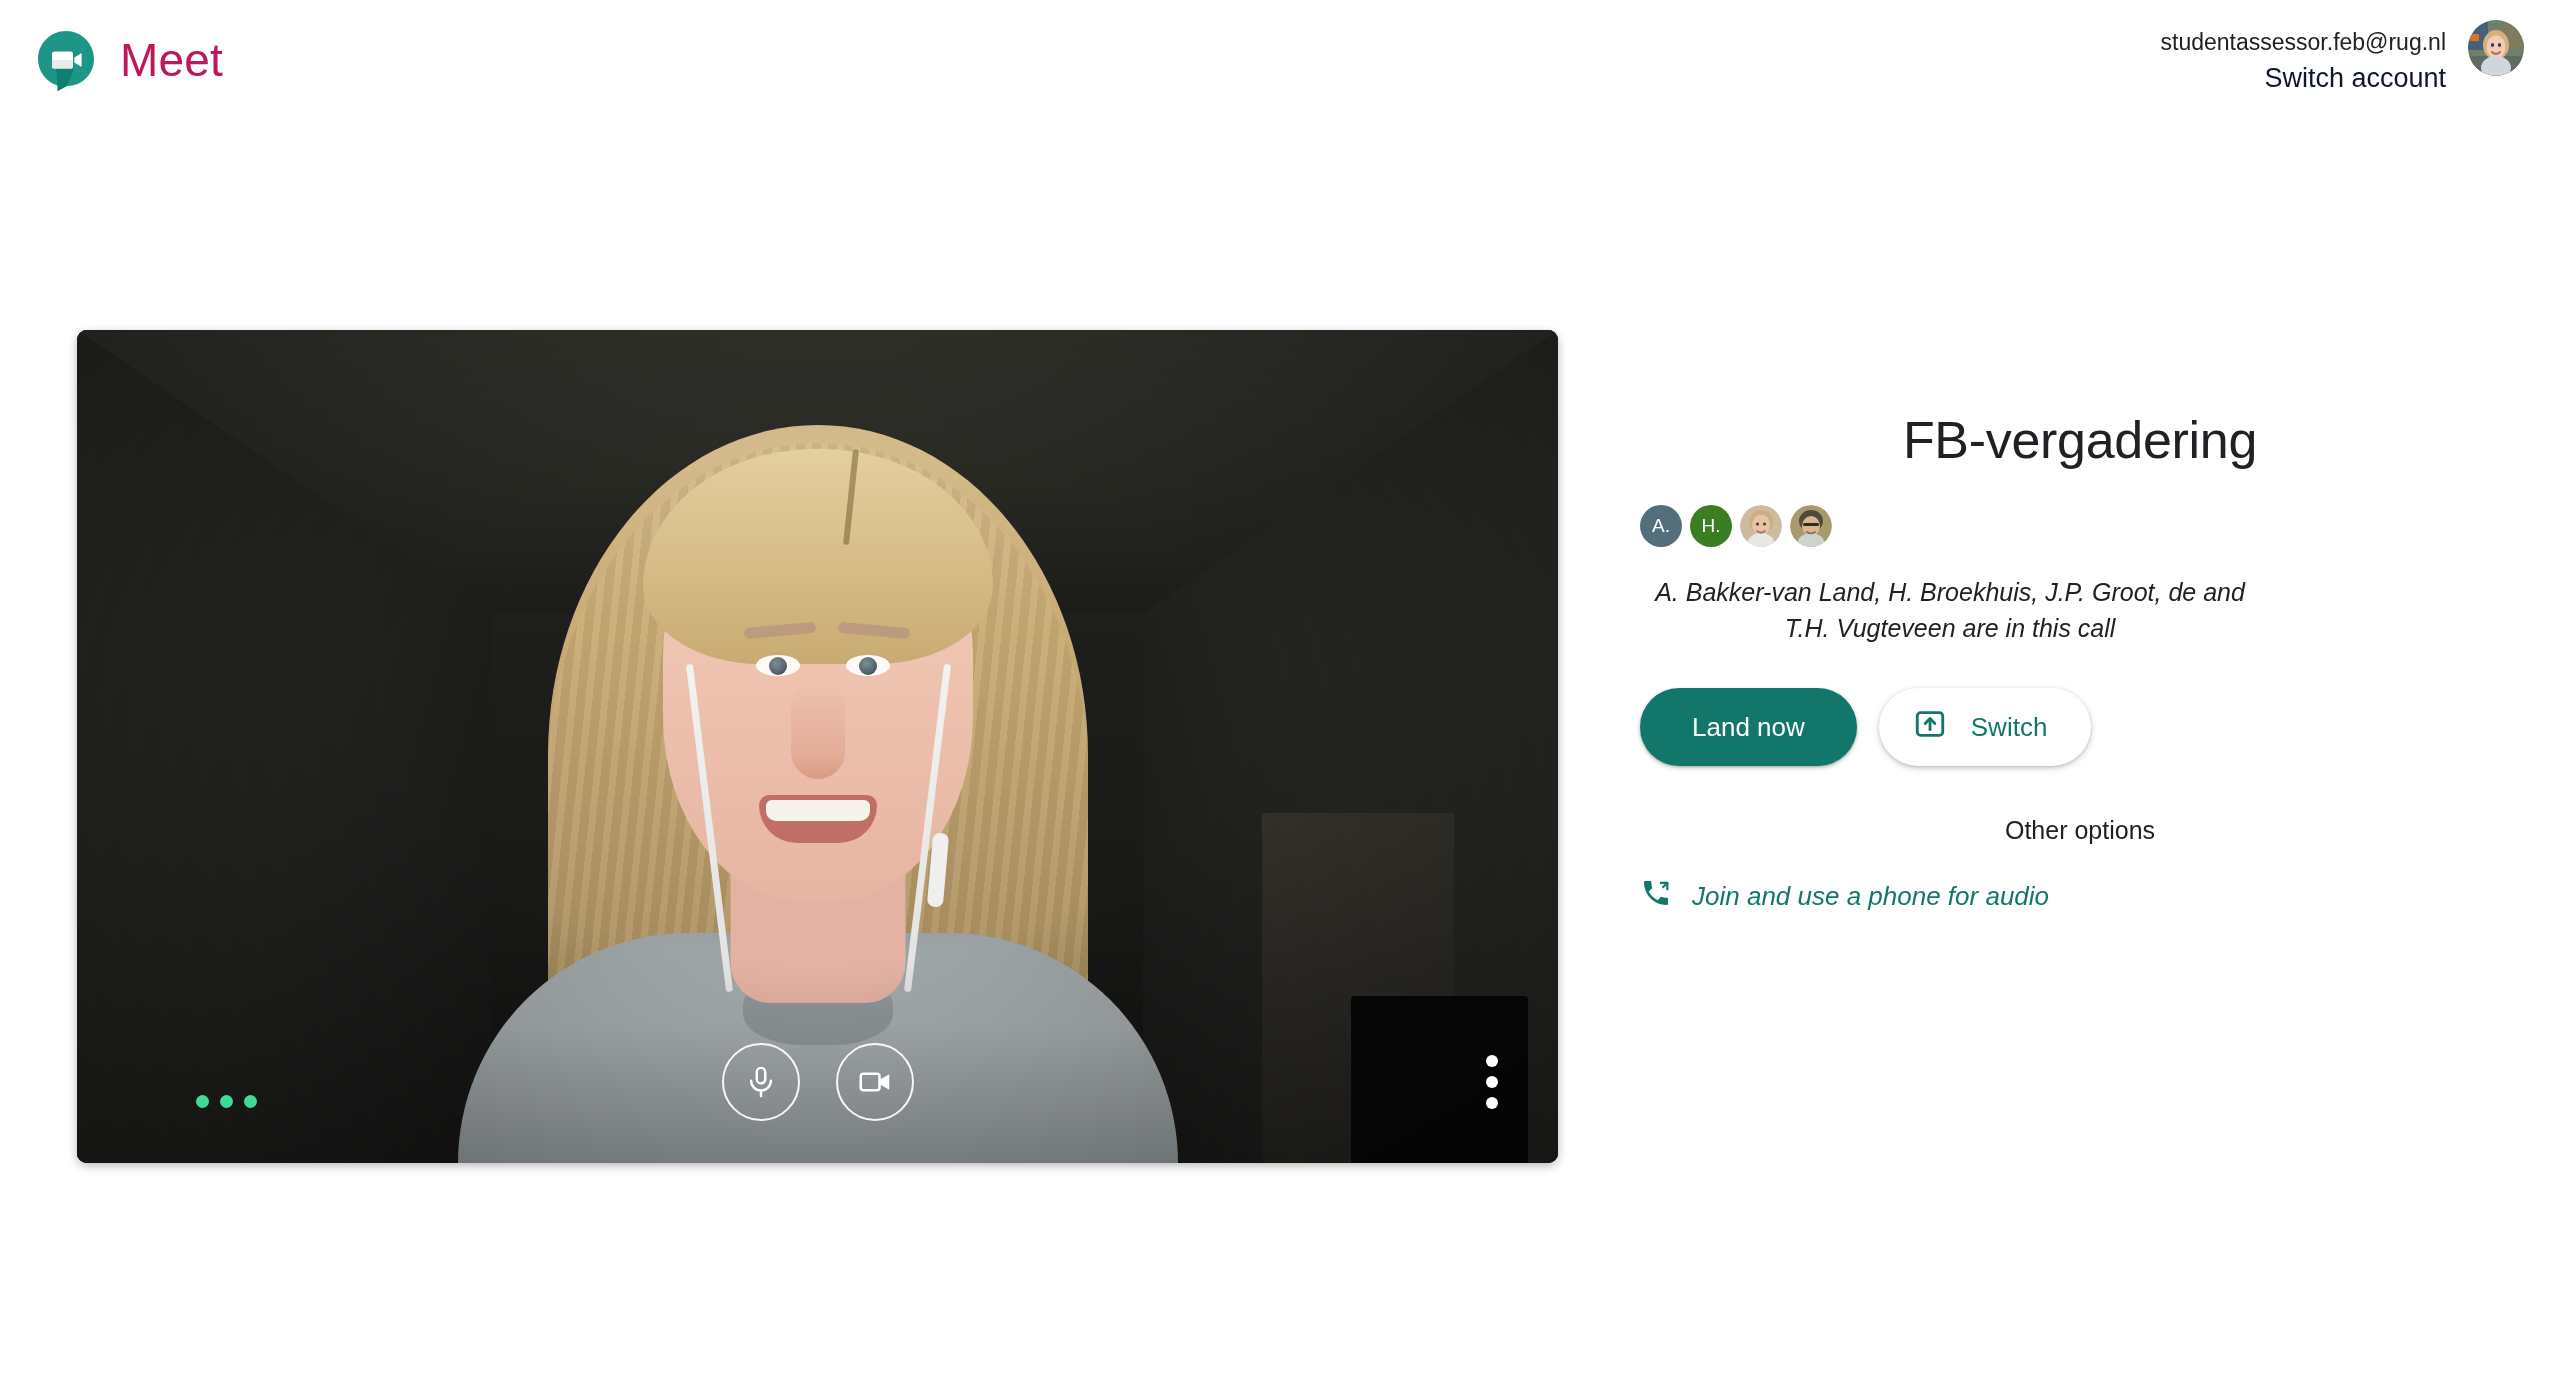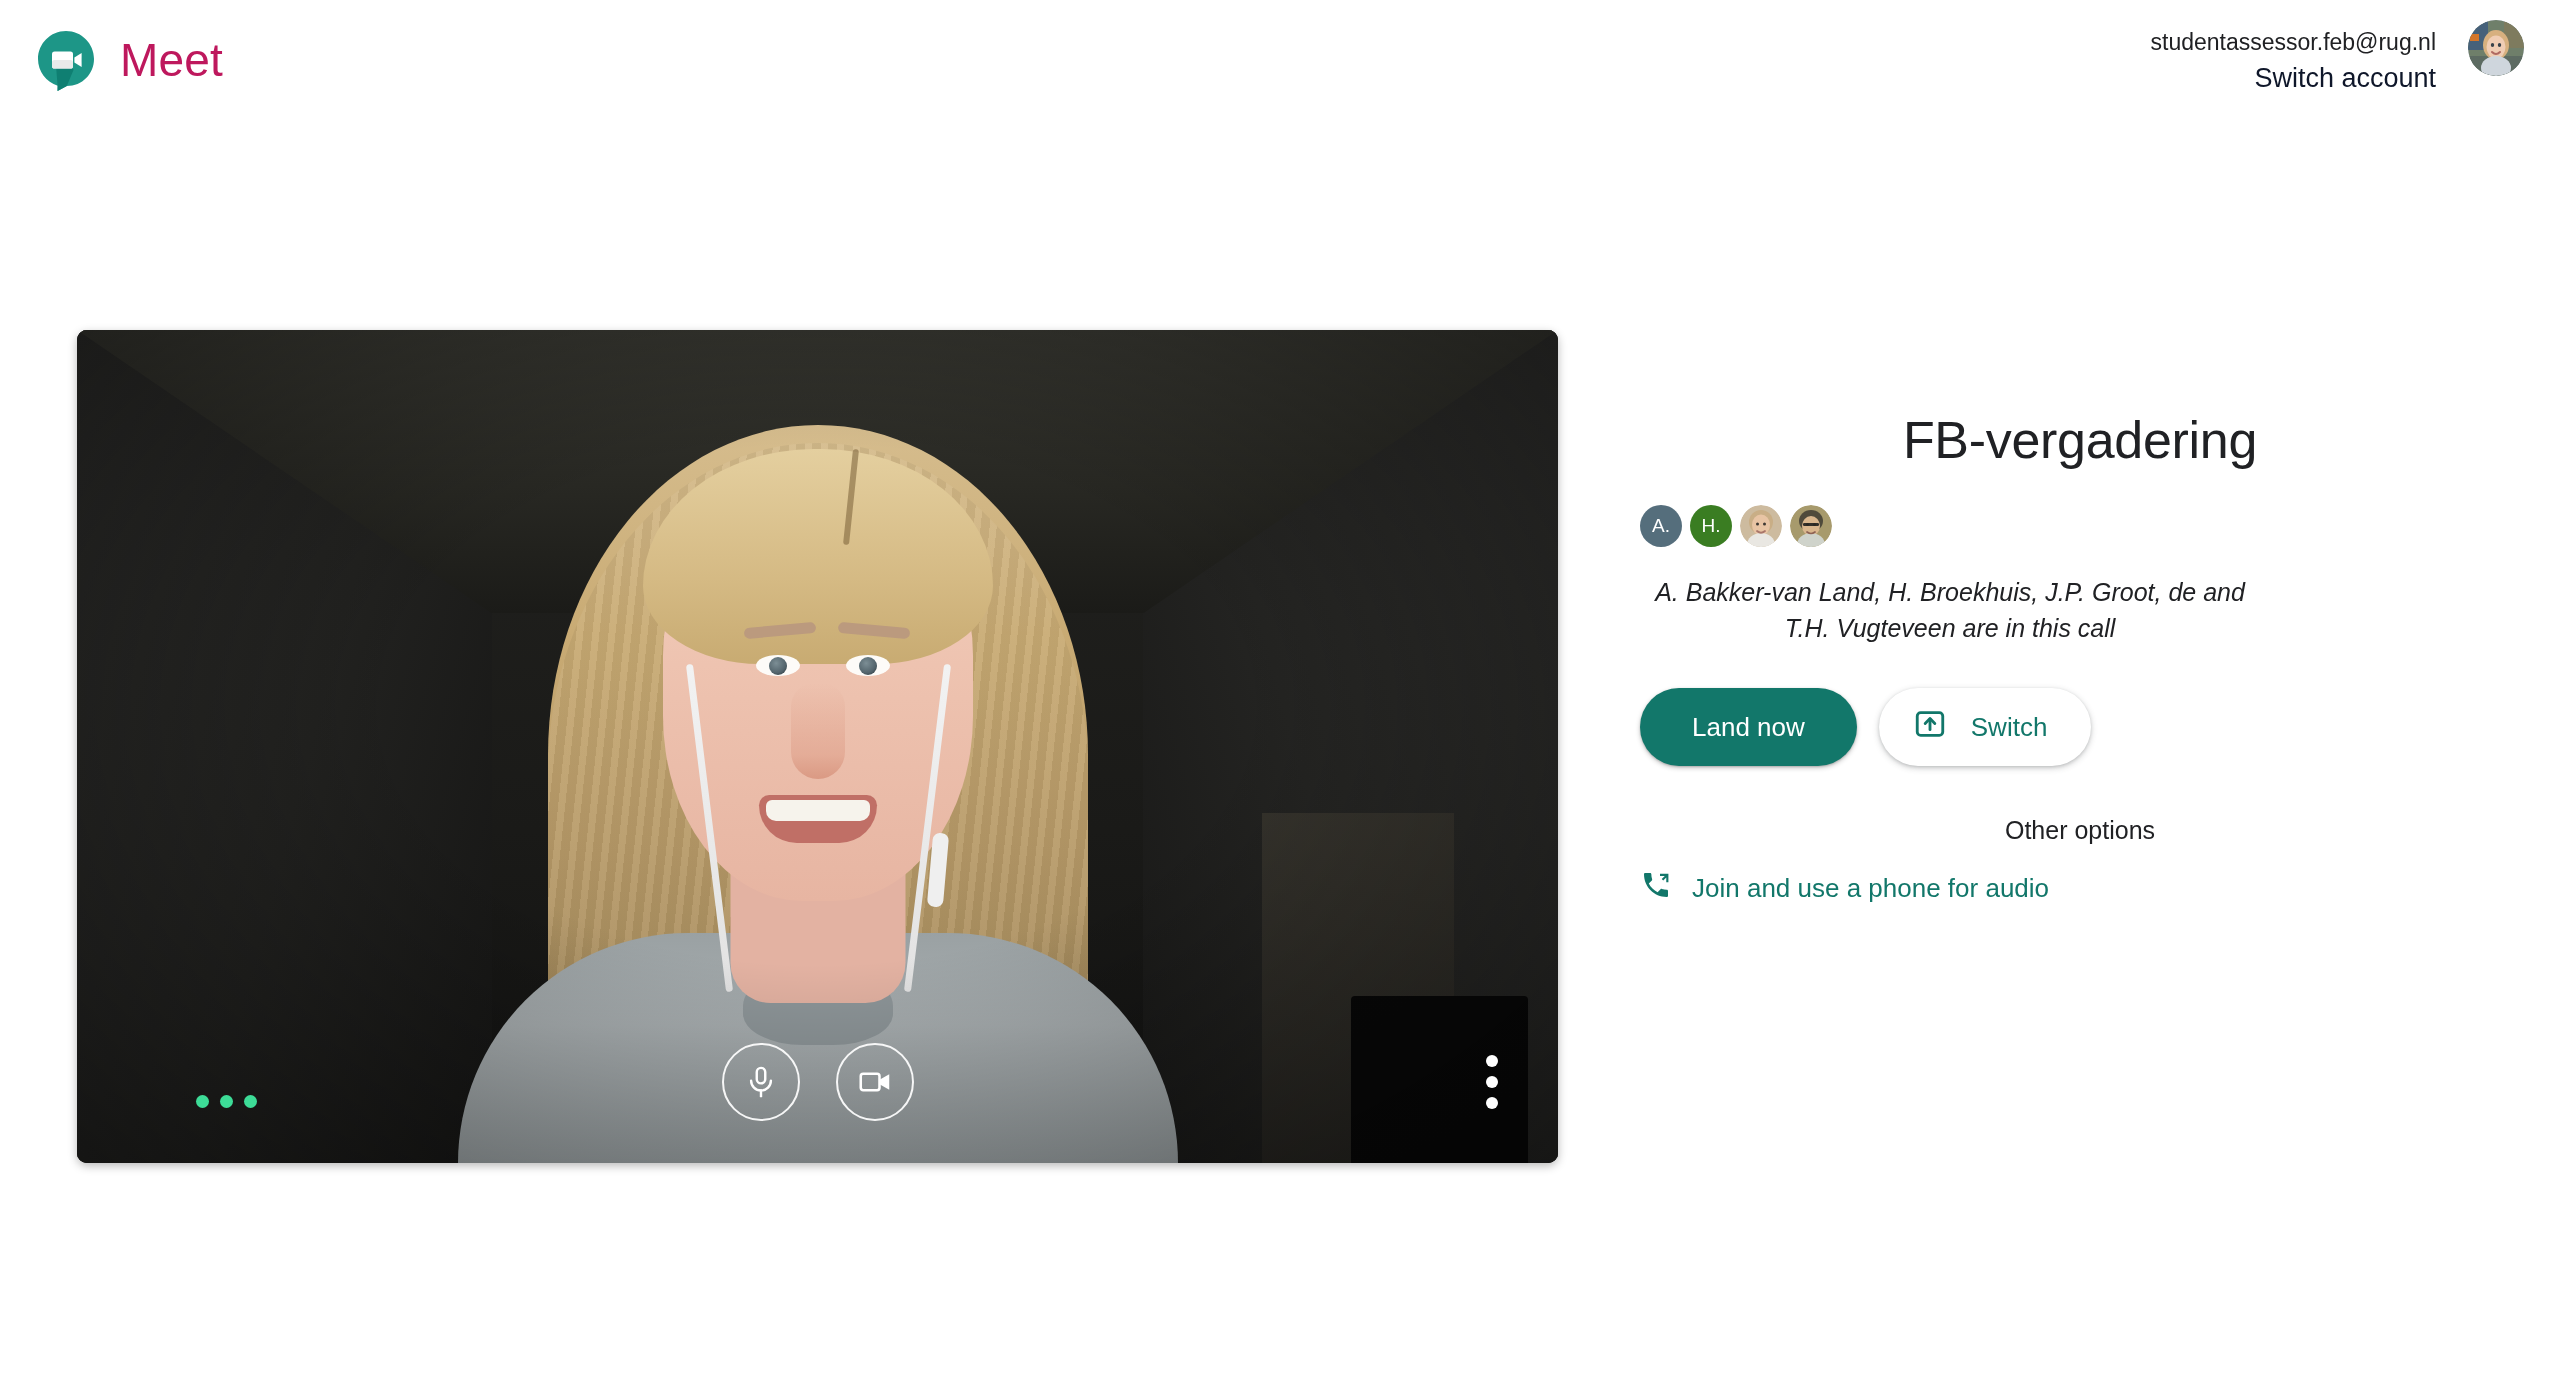--- a/index.html
+++ b/index.html
@@ -48,21 +48,21 @@
     line-height: 1;
     white-space: nowrap;
   }
 
   .account {
     position: absolute;
     right: 36px;
     top: 20px;
     display: flex;
     align-items: flex-start;
-    gap: 32px;
+    gap: 22px;
   }
   .account-text {
     text-align: right;
     line-height: 1.42;
     padding-top: 6px;
   }
   .account-email {
     font-size: 23px;
     color: #202124;
     white-space: nowrap;
@@ -473,28 +473,29 @@
     align-items: center;
     gap: 24px;
     white-space: nowrap;
   }
   .other-options {
     margin-top: 50px;
     font-size: 25px;
     color: #202124;
   }
   .phone-link {
-    margin-top: 24px;
+    margin-top: 32px;
     display: flex;
     align-items: center;
     gap: 20px;
     color: #12776a;
     font-size: 26px;
     cursor: pointer;
     text-decoration: none;
+    font-style: italic;
   }
   .phone-link-text { color: #12776a; }
 </style>
 </head>
 <body>
 
 <div class="header">
 
   <div class="brand">
     <span class="meet-logo">

